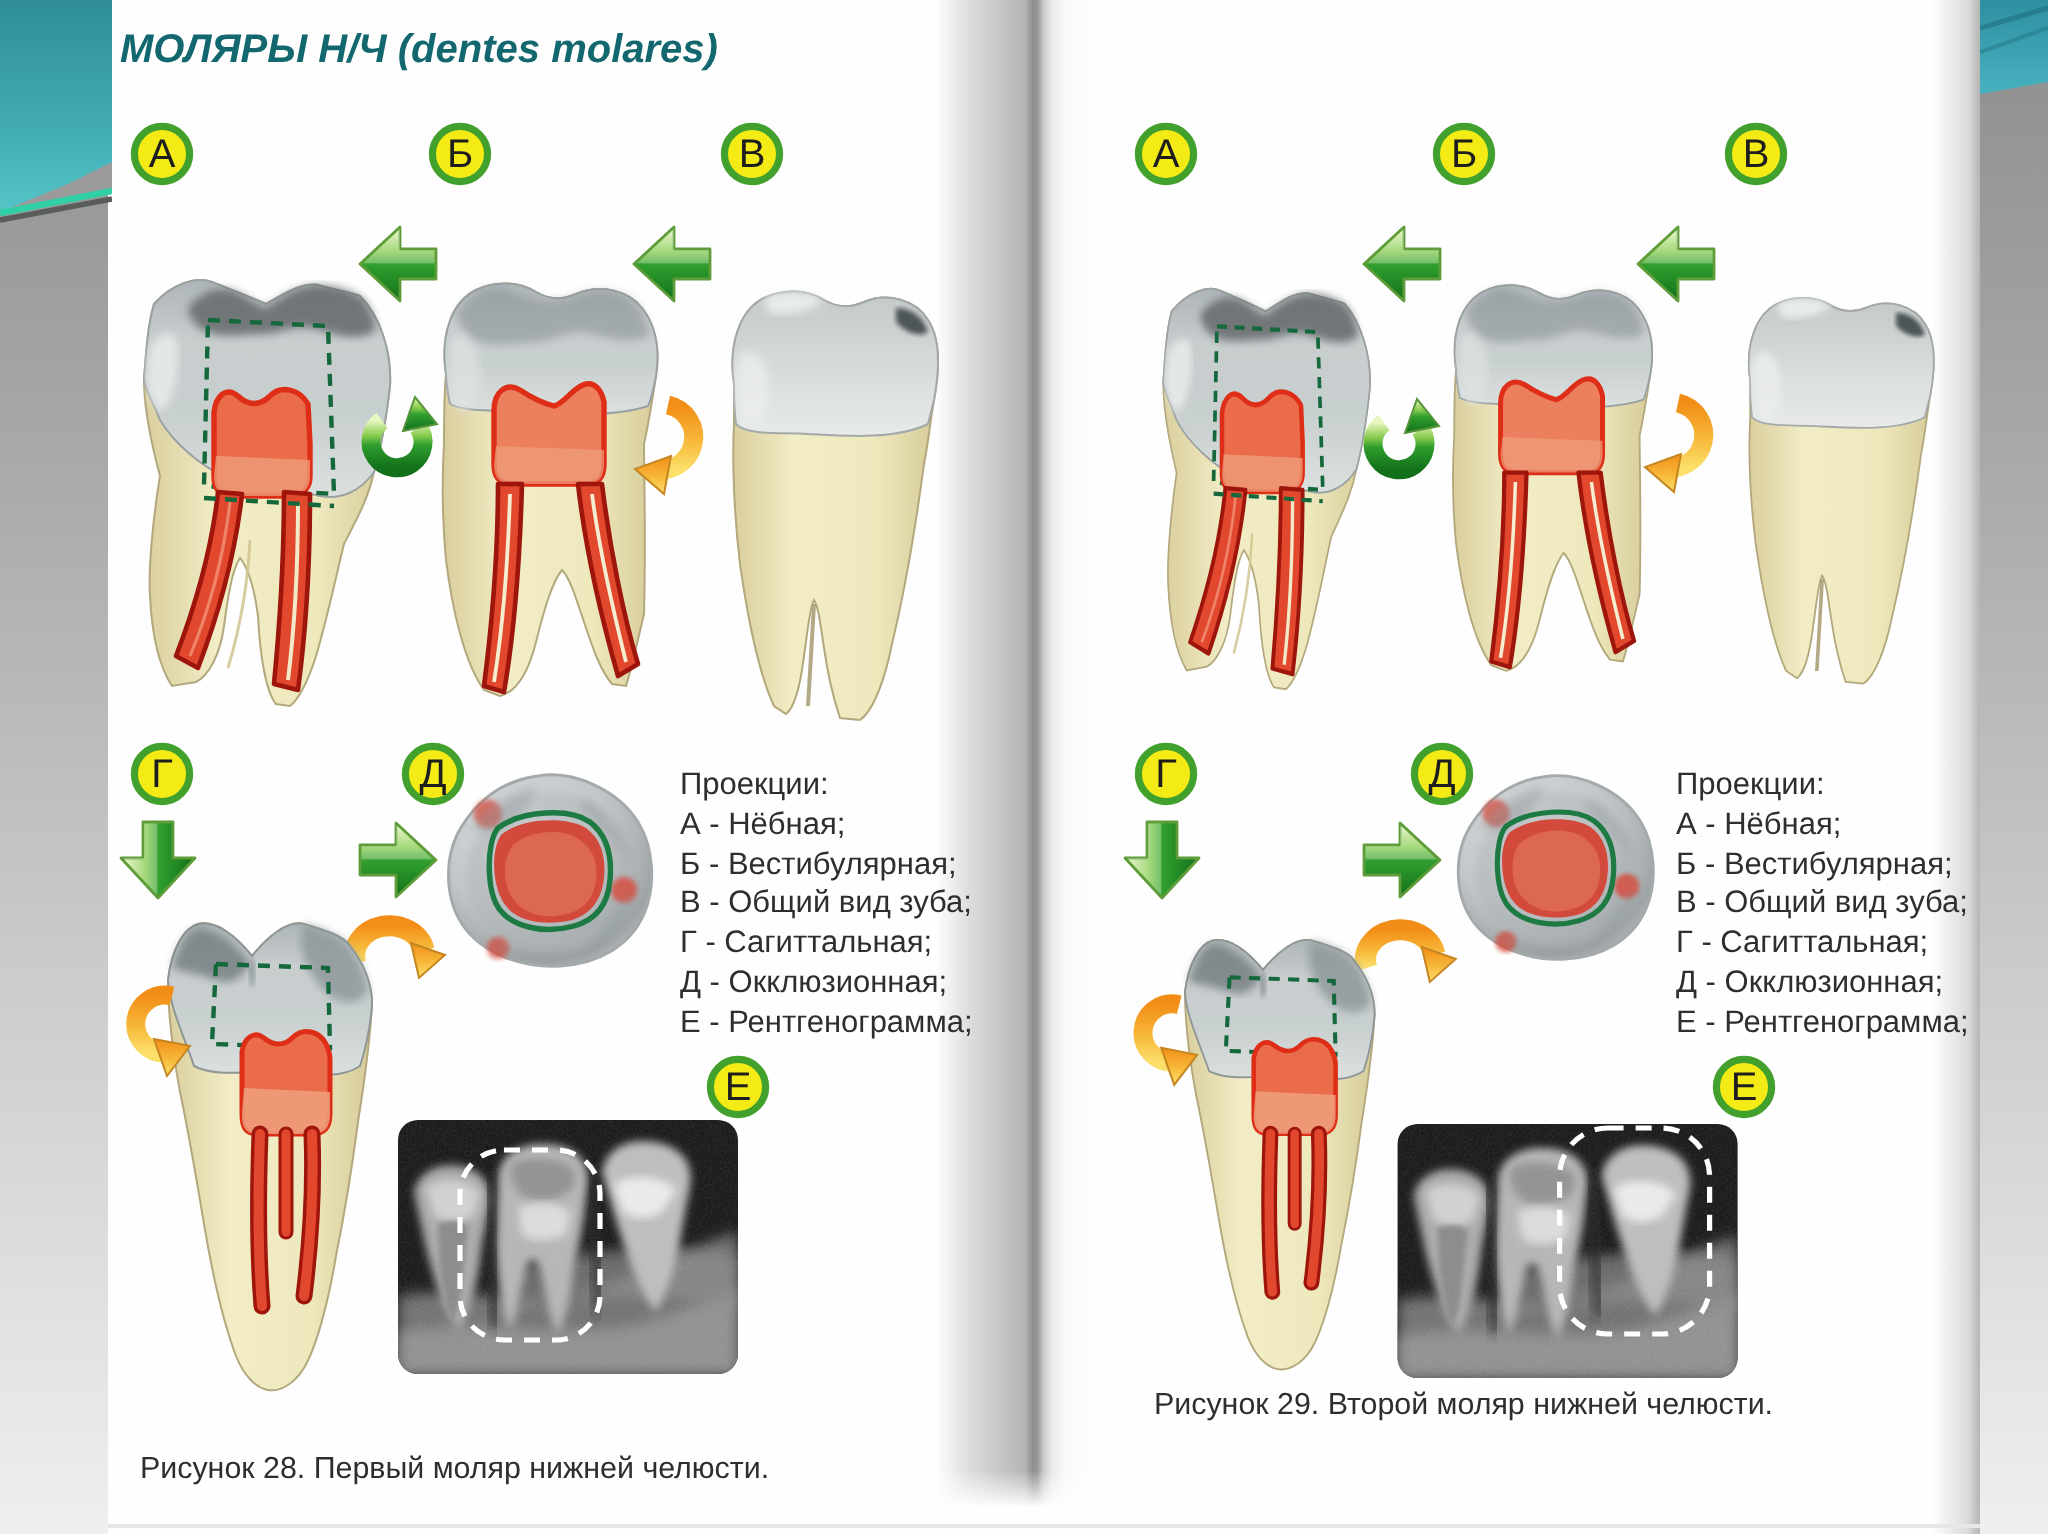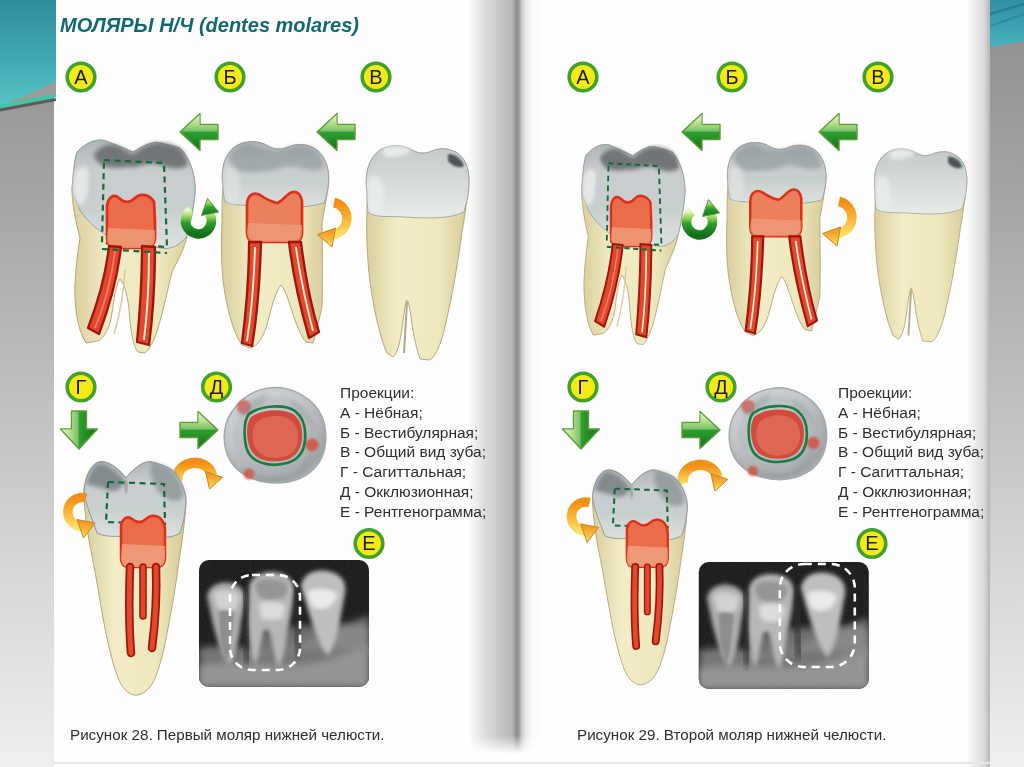--- a/index.html
+++ b/index.html
@@ -307,12 +307,12 @@
 <div style="position:absolute;left:838px;top:383px;font-size:15.5px;line-height:19.8px;color:#2e2e2e;">
     <div>Проекции:</div>
     <div>А - Нёбная;</div>
     <div>Б - Вестибулярная;</div>
     <div>В - Общий вид зуба;</div>
     <div>Г - Сагиттальная;</div>
     <div>Д - Окклюзионная;</div>
     <div>Е - Рентгенограмма;</div>
   </div>
 <div style="position:absolute;left:70px;top:726px;font-size:15.2px;color:#2e2e2e;">Рисунок 28. Первый моляр нижней челюсти.</div>
-<div style="position:absolute;left:577px;top:726px;font-size:15.2px;color:#2e2e2e;">Рисунок 29. Второй моляр нижней челюсти.</div>
+<div style="position:absolute;left:577px;top:694px;font-size:15.2px;color:#2e2e2e;">Рисунок 29. Второй моляр нижней челюсти.</div>
 </body></html>

